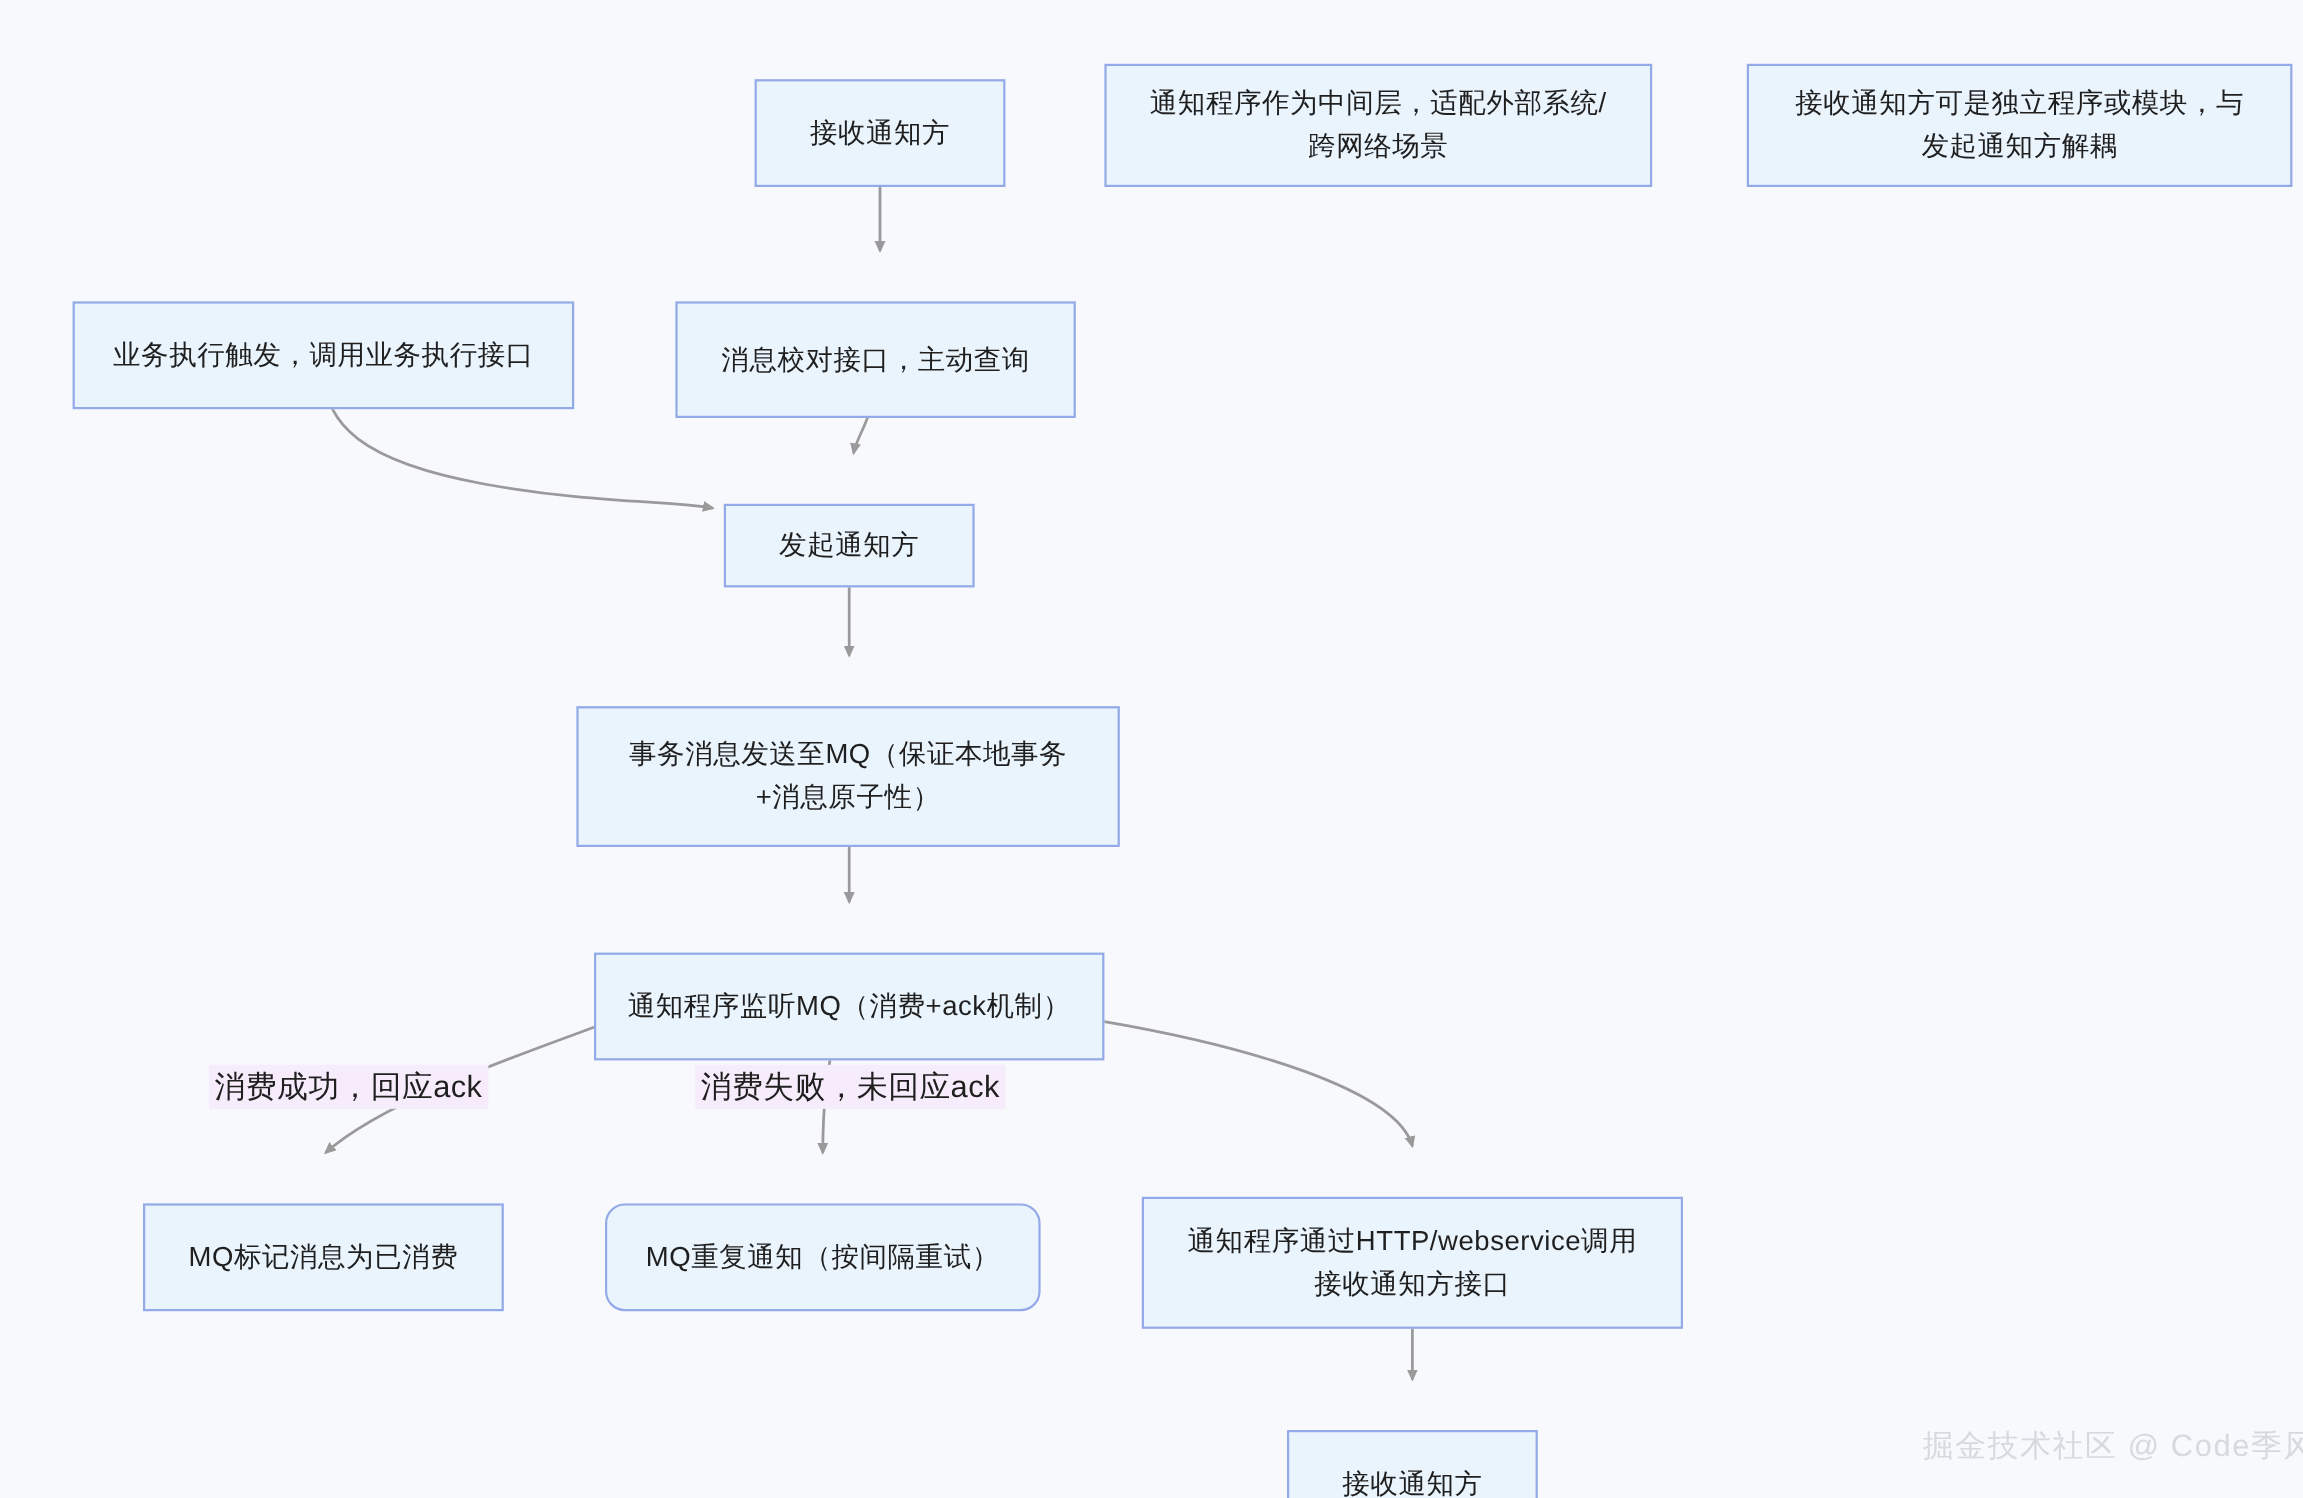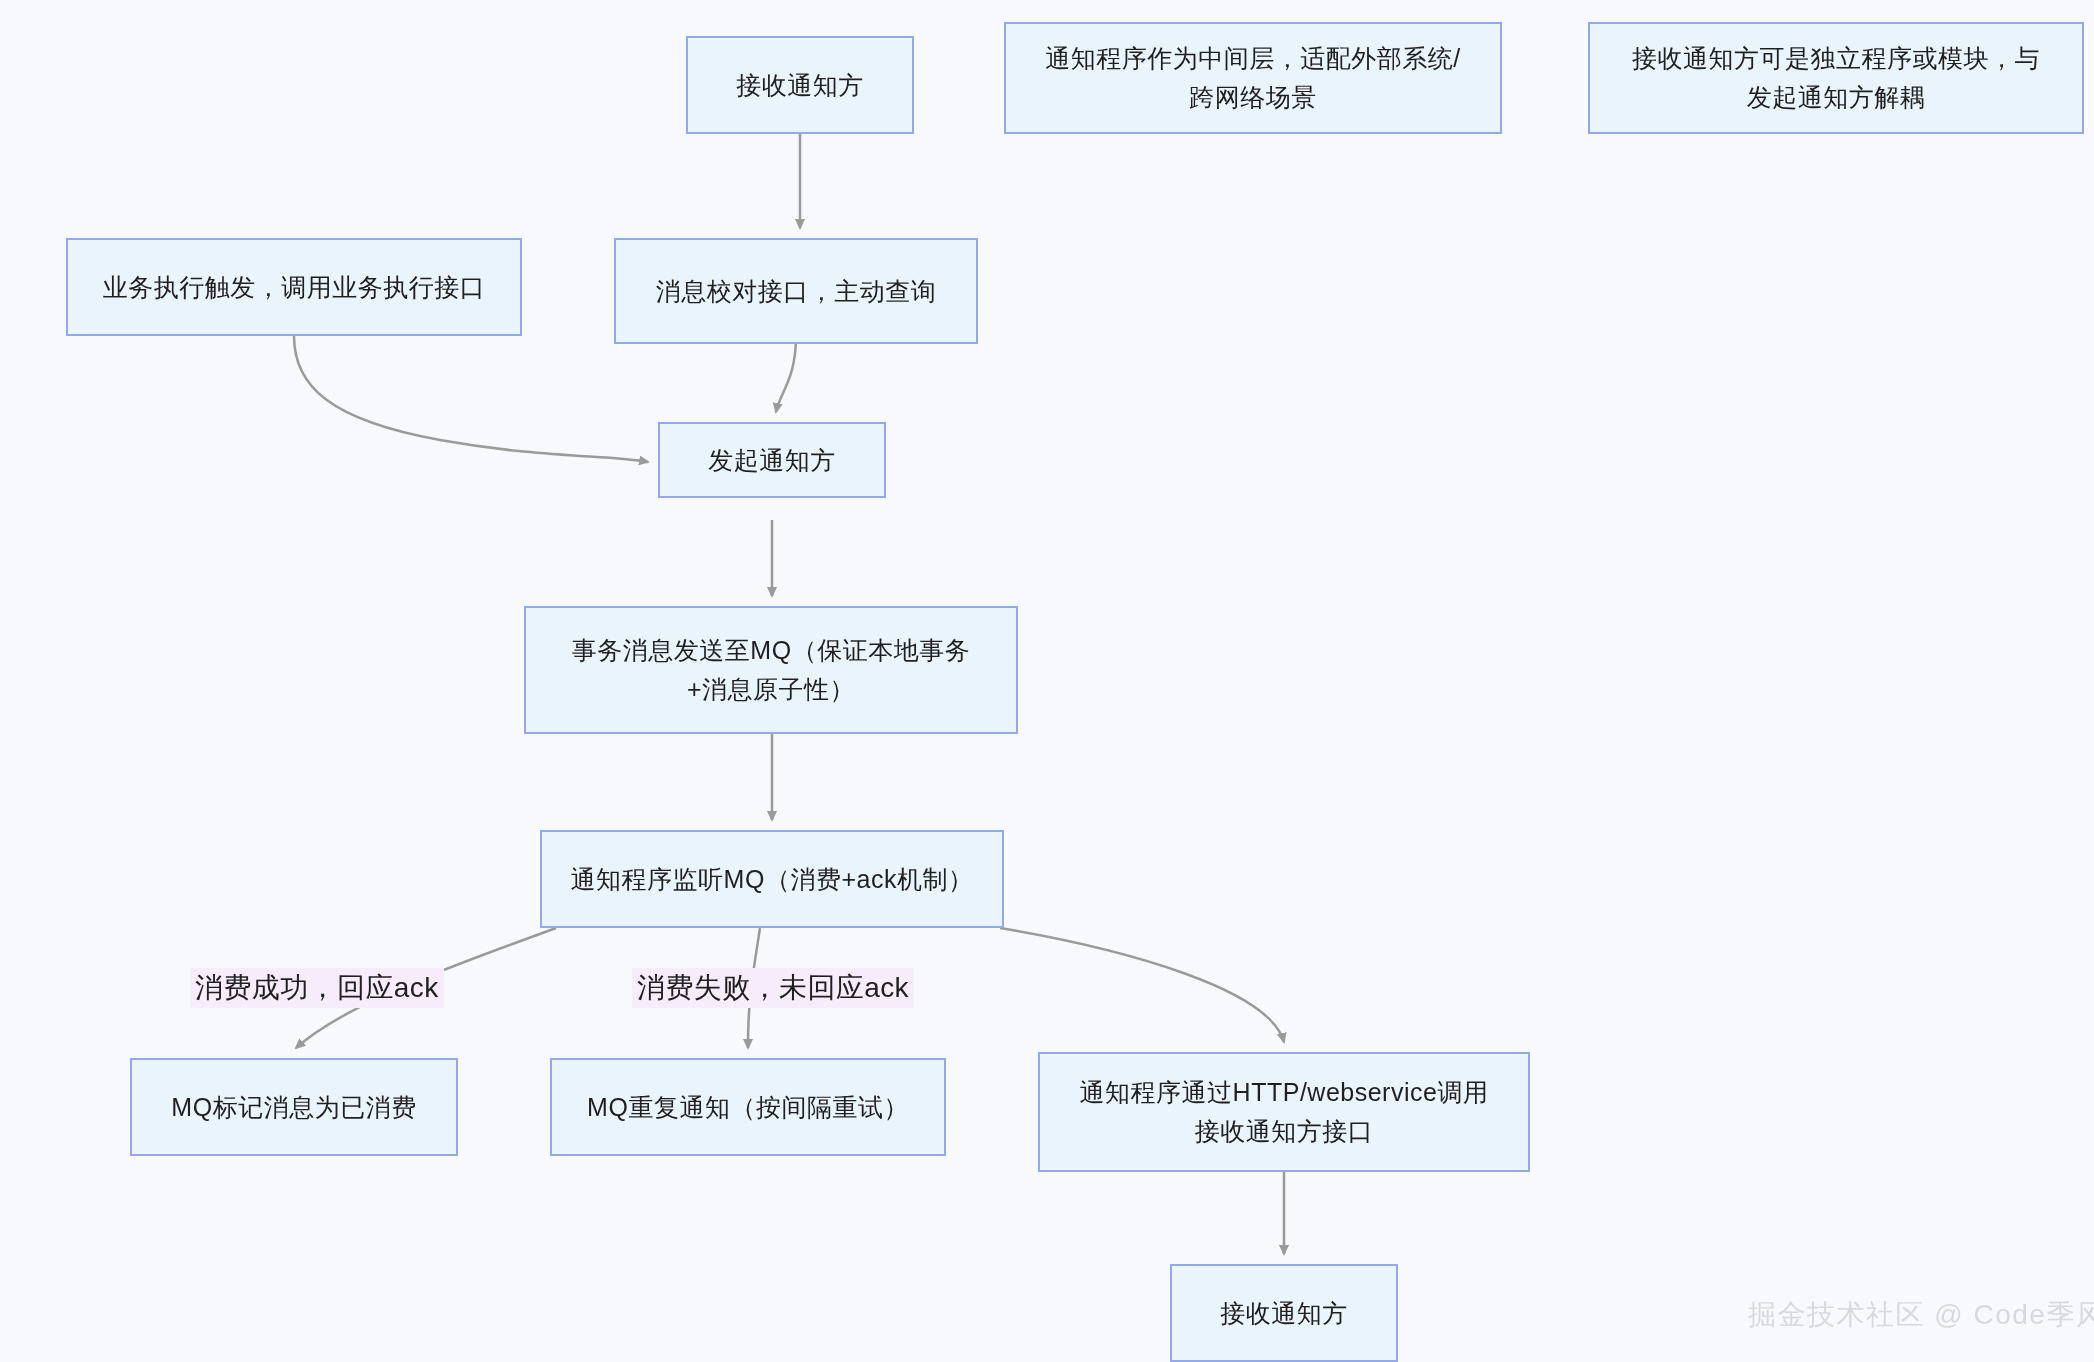--- a/index.html
+++ b/index.html
@@ -34,20 +34,21 @@
     display: flex;
     align-items: center;
     justify-content: center;
     text-align: center;
     color: #1f1f1f;
     font-size: 25px;
     line-height: 1.55;
     letter-spacing: 0.5px;
     white-space: pre-line;
     padding: 4px 10px;
+    margin-top: 36px;
   }
   .edge-label {
     position: absolute;
     background: #f6ecfb;
     color: #1f1f1f;
     font-size: 28px;
     line-height: 1.2;
     padding: 3px 5px;
     white-space: nowrap;
     letter-spacing: 0.4px;
@@ -106,21 +107,21 @@
 
   <div class="node" style="left:658px; top:422px; width:228px; height:76px;">发起通知方</div>
 
   <div class="node" style="left:524px; top:606px; width:494px; height:128px;">事务消息发送至MQ（保证本地事务
 +消息原子性）</div>
 
   <div class="node" style="left:540px; top:830px; width:464px; height:98px;">通知程序监听MQ（消费+ack机制）</div>
 
   <div class="node" style="left:130px; top:1058px; width:328px; height:98px;">MQ标记消息为已消费</div>
 
-  <div class="node" style="left:550px; top:1058px; width:396px; height:98px;">MQ重复通知（按间隔重试）</div>
+  <div class="node" style="left:550px; top:1058px; width:396px; height:98px;border-radius:18px;">MQ重复通知（按间隔重试）</div>
 
   <div class="node" style="left:1038px; top:1052px; width:492px; height:120px;">通知程序通过HTTP/webservice调用
 接收通知方接口</div>
 
   <div class="node" style="left:1170px; top:1264px; width:228px; height:98px;">接收通知方</div>
 
   <div class="edge-label" style="left:190px; top:968px;">消费成功，回应ack</div>
 
   <div class="edge-label" style="left:632px; top:968px;">消费失败，未回应ack</div>
 

